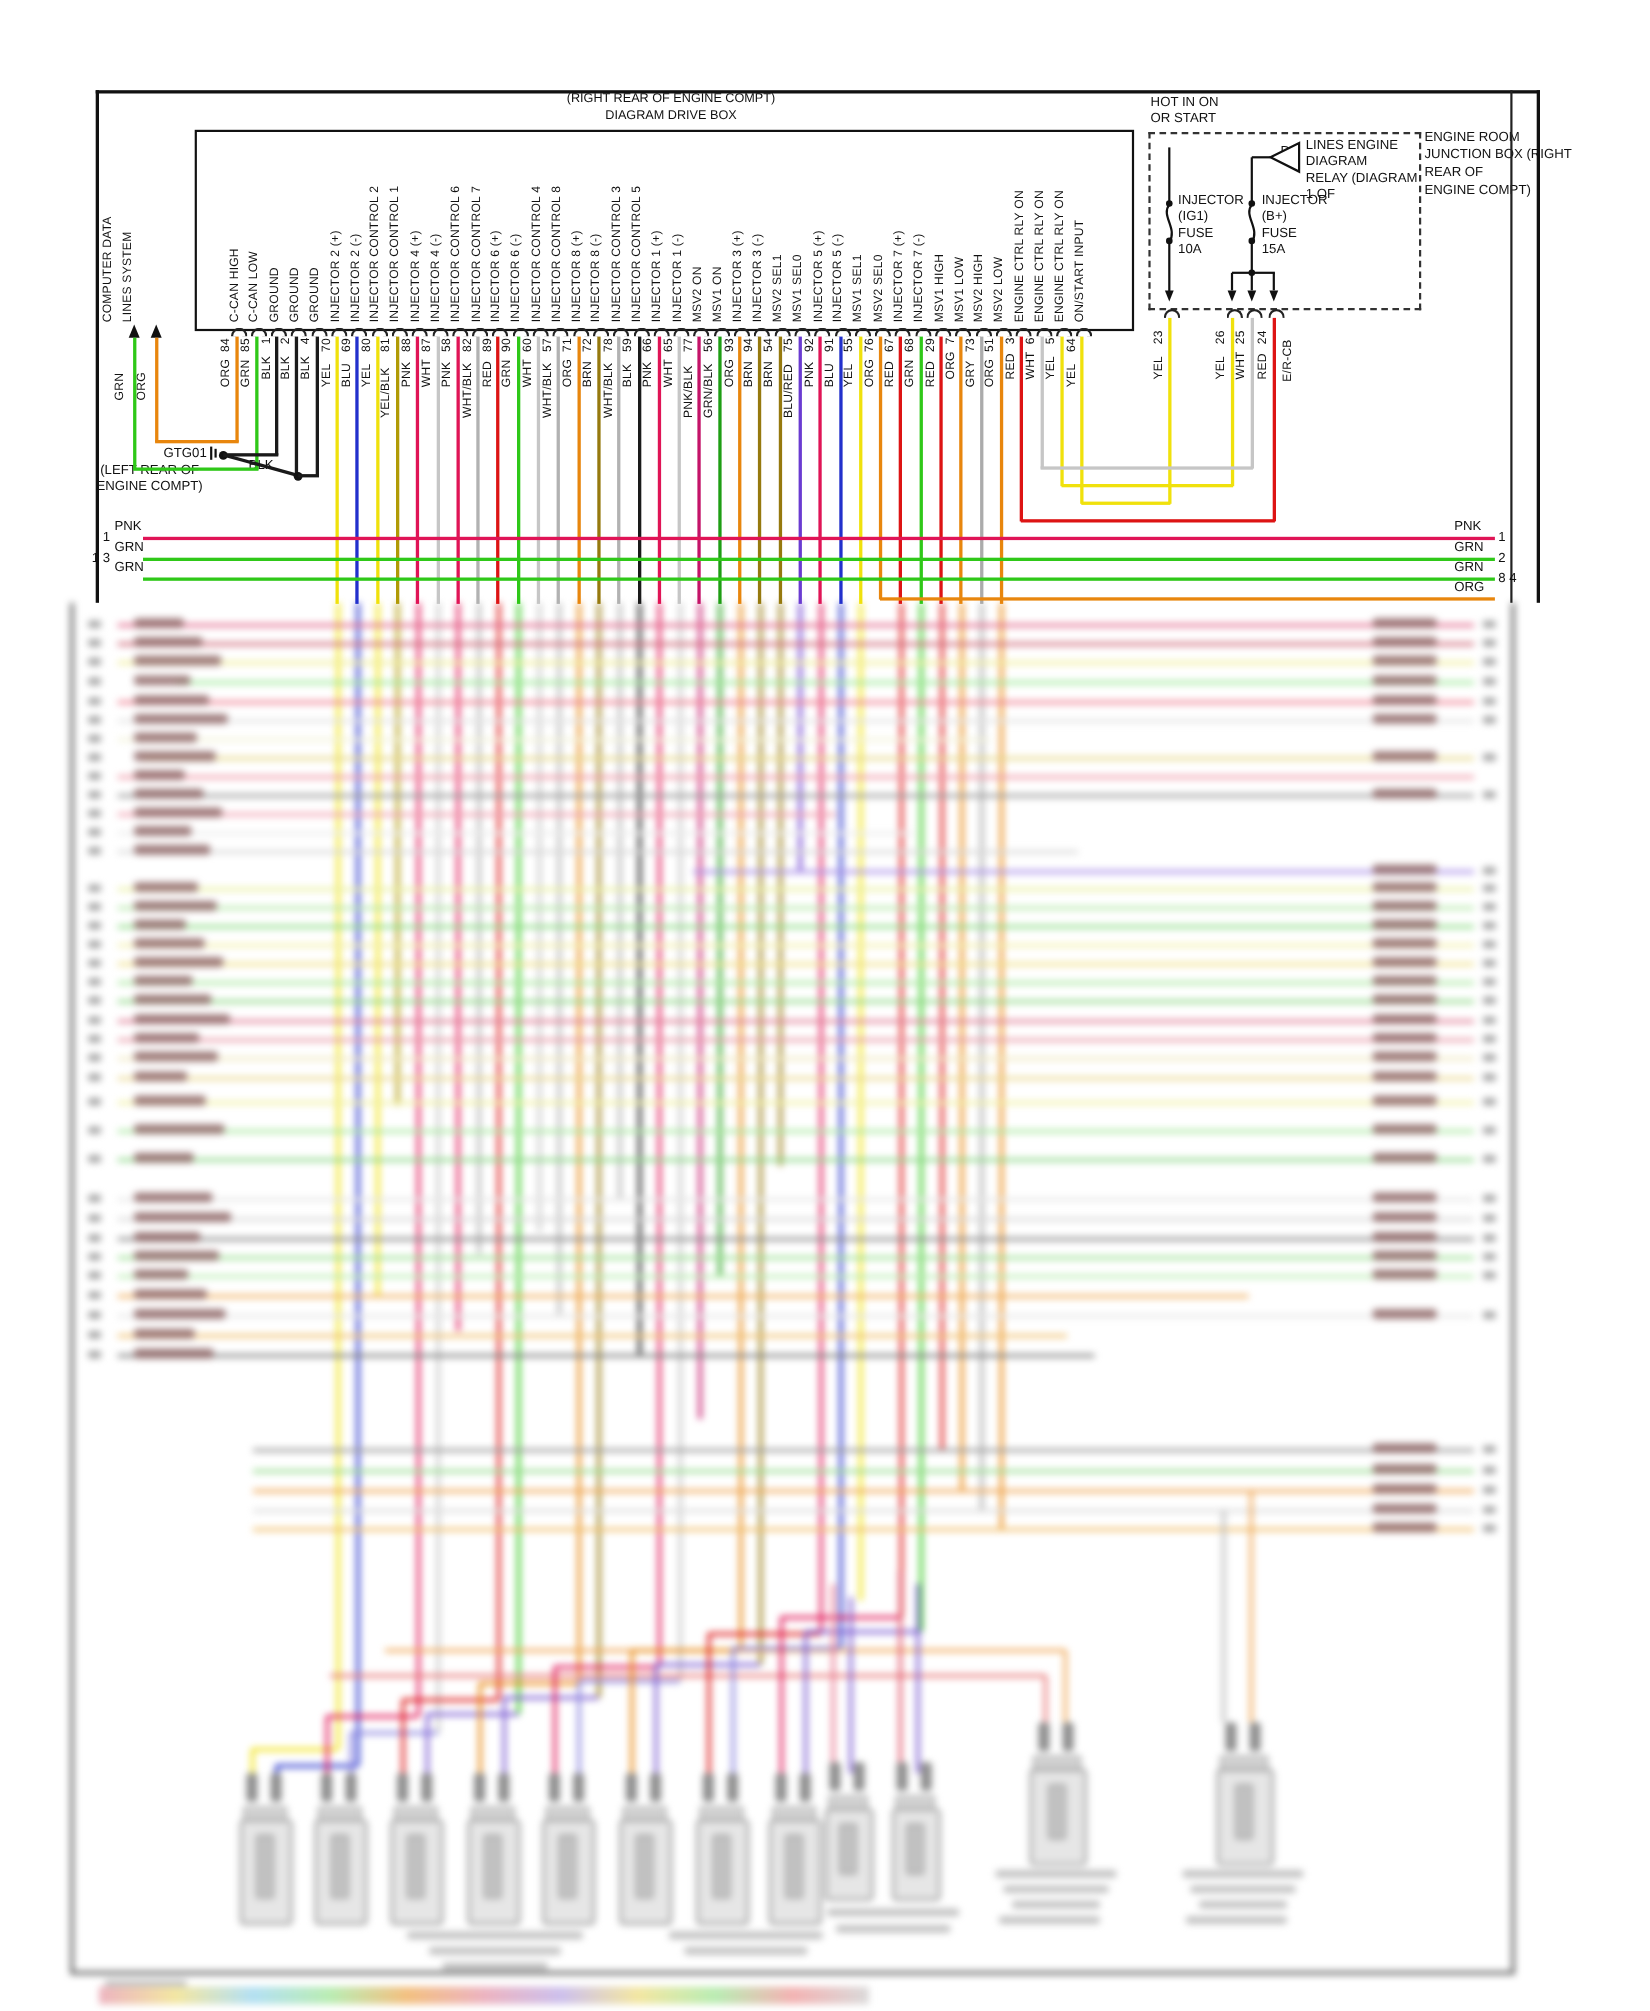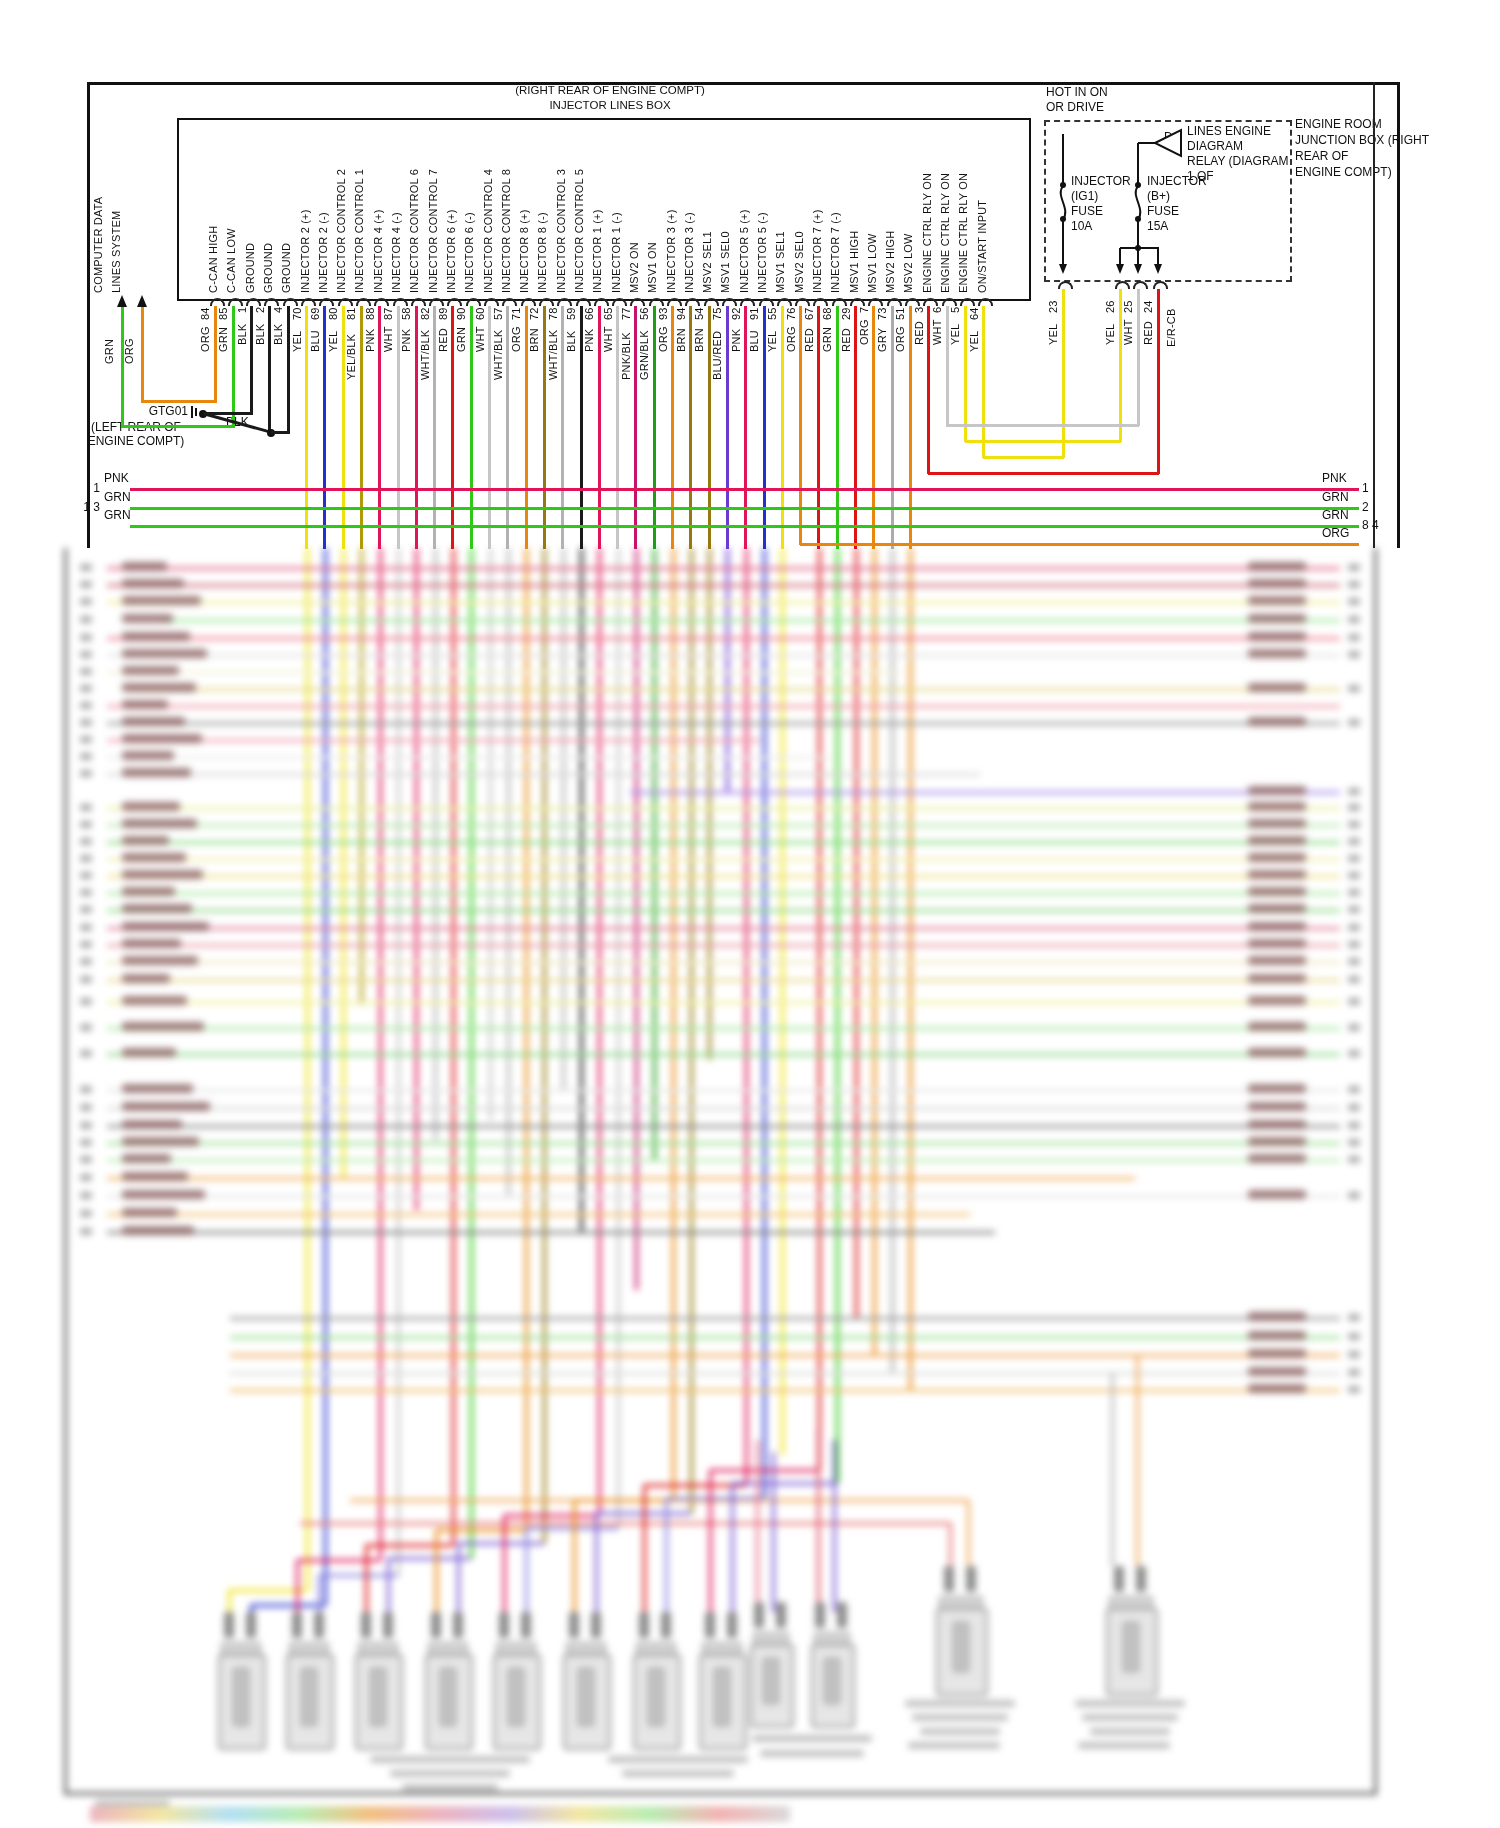--- a/index.html
+++ b/index.html
@@ -22,34 +22,34 @@
   .conn-slot{position:absolute;background:#c2c2c2;border:1px solid #888;border-radius:2px}
   .conn-cap{position:absolute;background:#d2d2d2;border:1px solid #909090;border-radius:2px}
   .term{position:absolute;background:#8d8d8d;border-radius:3px}
 </style>
 </head>
 <body>
 
 <div id="page">
 
   <div class="ht" style="left:380px;top:84px;width:460px;text-align:center;font-size:11.5px">(RIGHT REAR OF ENGINE COMPT)</div>
-  <div class="ht" style="left:380px;top:99px;width:460px;text-align:center;font-size:11.5px">INJECTOR LINES BOX</div>
+  <div class="ht" style="left:380px;top:99px;width:460px;text-align:center;font-size:11.5px">DIAGRAM DRIVE BOX</div>
 
   <div class="vt" style="left:92px;top:192px;height:101px">COMPUTER DATA</div>
   <div class="vt" style="left:110px;top:199px;height:94px">LINES SYSTEM</div>
   <div class="vt" style="left:103px;top:332px;height:32px">GRN</div>
   <div class="vt" style="left:123px;top:332px;height:32px">ORG</div>
 
   <div class="ht" style="left:116px;top:405px;width:72px;text-align:right">GTG01</div>
   <div class="ht" style="left:80px;top:421px;width:112px;text-align:center">(LEFT REAR OF</div>
   <div class="ht" style="left:80px;top:435px;width:112px;text-align:center">ENGINE COMPT)</div>
   <div class="ht" style="left:226px;top:416px">BLK</div>
 
   <div class="ht" style="left:1046px;top:86px">HOT IN ON</div>
-  <div class="ht" style="left:1046px;top:101px">OR DRIVE</div>
+  <div class="ht" style="left:1046px;top:101px">OR START</div>
 
   <div class="ht" style="left:1071px;top:175px">INJECTOR</div>
   <div class="ht" style="left:1071px;top:190px">(IG1)</div>
   <div class="ht" style="left:1071px;top:205px">FUSE</div>
   <div class="ht" style="left:1071px;top:220px">10A</div>
 
   <div class="ht" style="left:1147px;top:175px">INJECTOR</div>
   <div class="ht" style="left:1147px;top:190px">(B+)</div>
   <div class="ht" style="left:1147px;top:205px">FUSE</div>
   <div class="ht" style="left:1147px;top:220px">15A</div>

